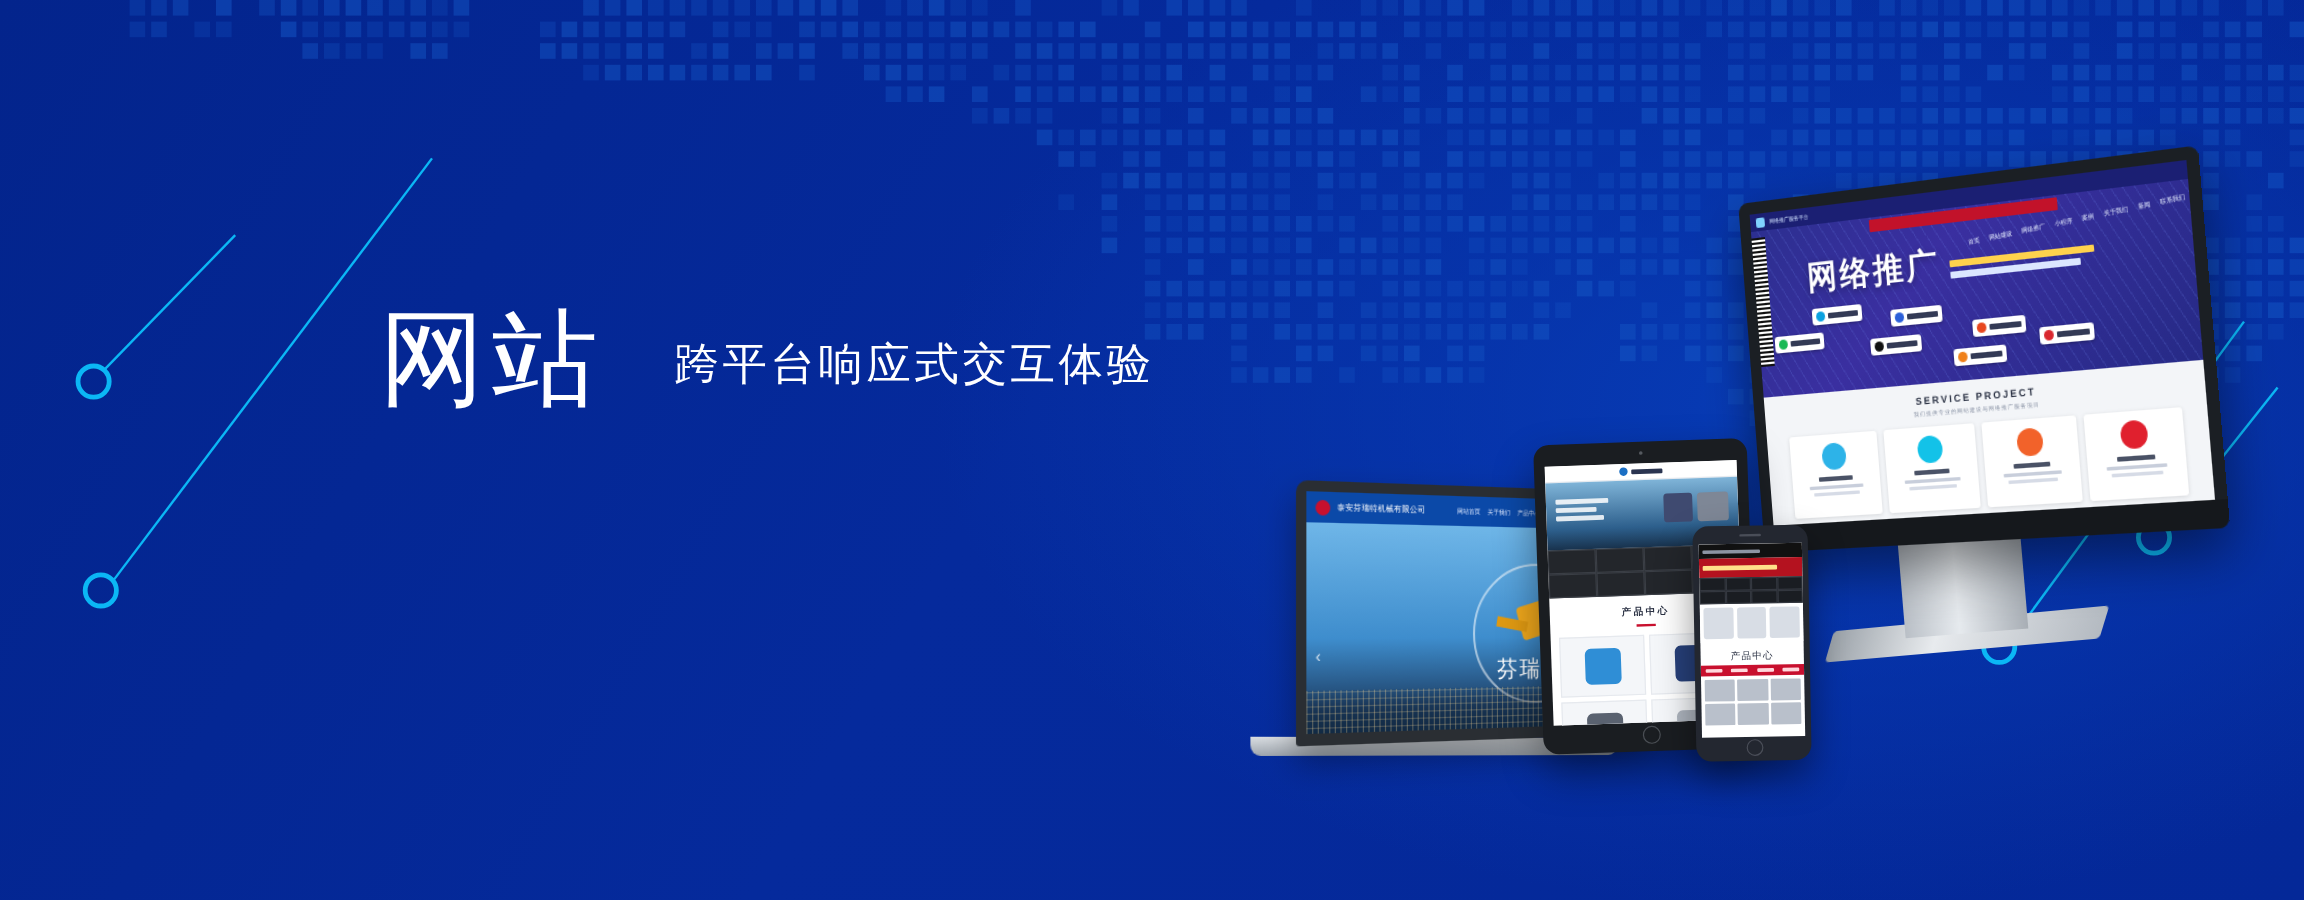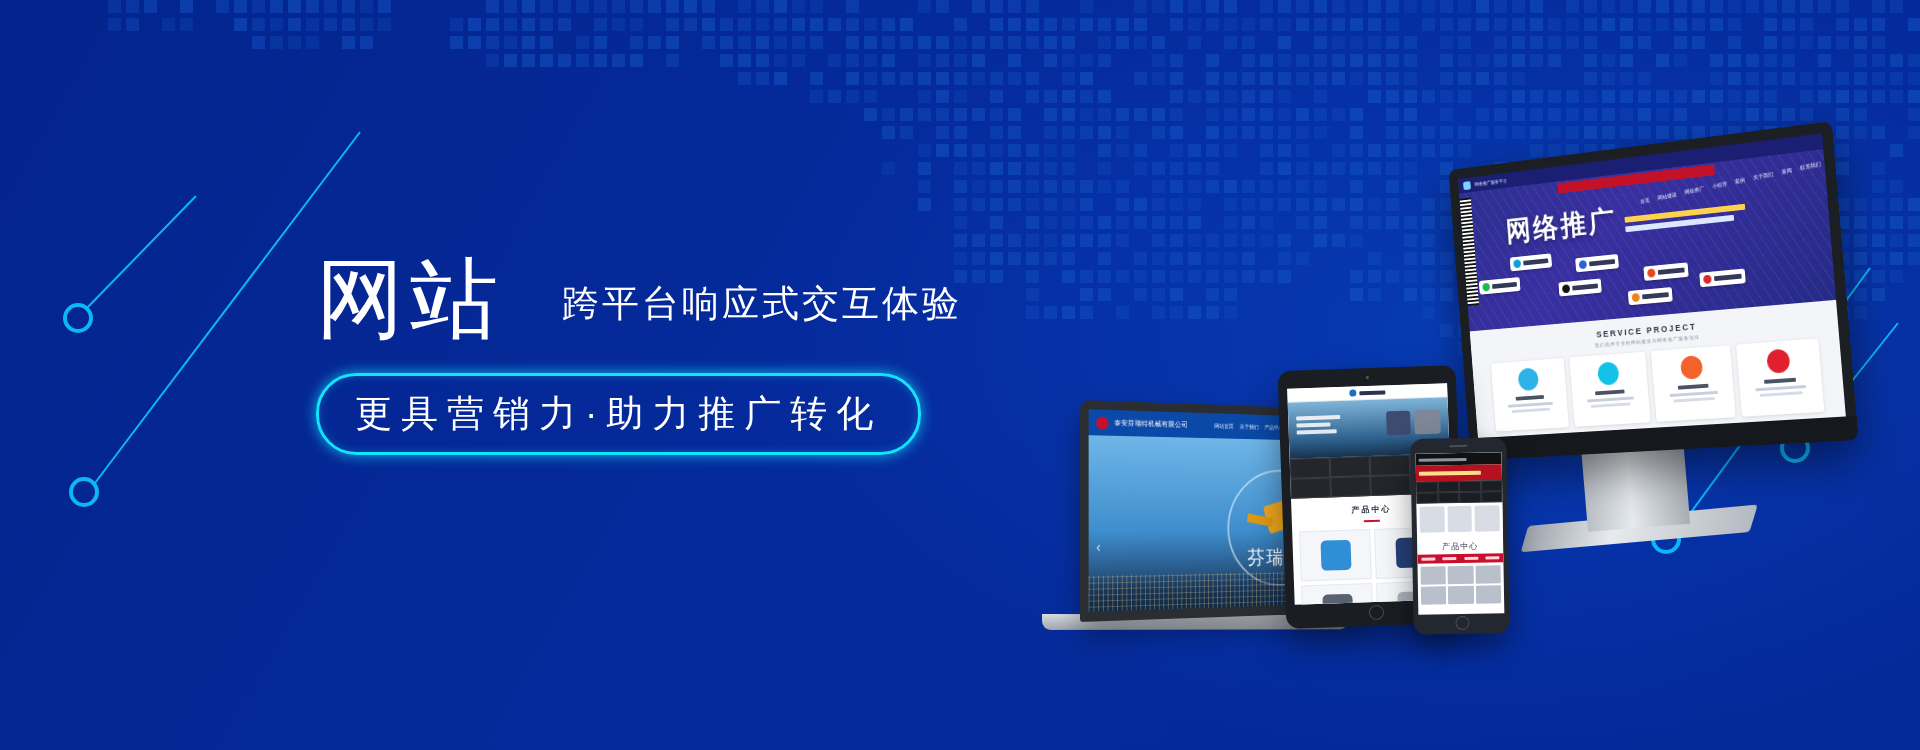--- a/index.html
+++ b/index.html
@@ -1185,21 +1185,20 @@
         <circle cx="1666" cy="539" r="13"></circle>
         <circle cx="1795" cy="448" r="13"></circle>
       </g>
   </svg>
 
   <div class="copy">
     <div class="headrow">
       <div class="h-main">网站</div>
       <div class="h-sub">跨平台响应式交互体验</div>
     </div>
-    <div class="badge">更具营销力·助力推广转化</div>
   </div>
 
   <div class="devices">
 
     <div class="laptop">
       <div class="laptop-base"></div>
       <div class="laptop-lid">
         <div class="laptop-scr">
           <div class="lp-nav">
             <span class="lp-logo"></span>

